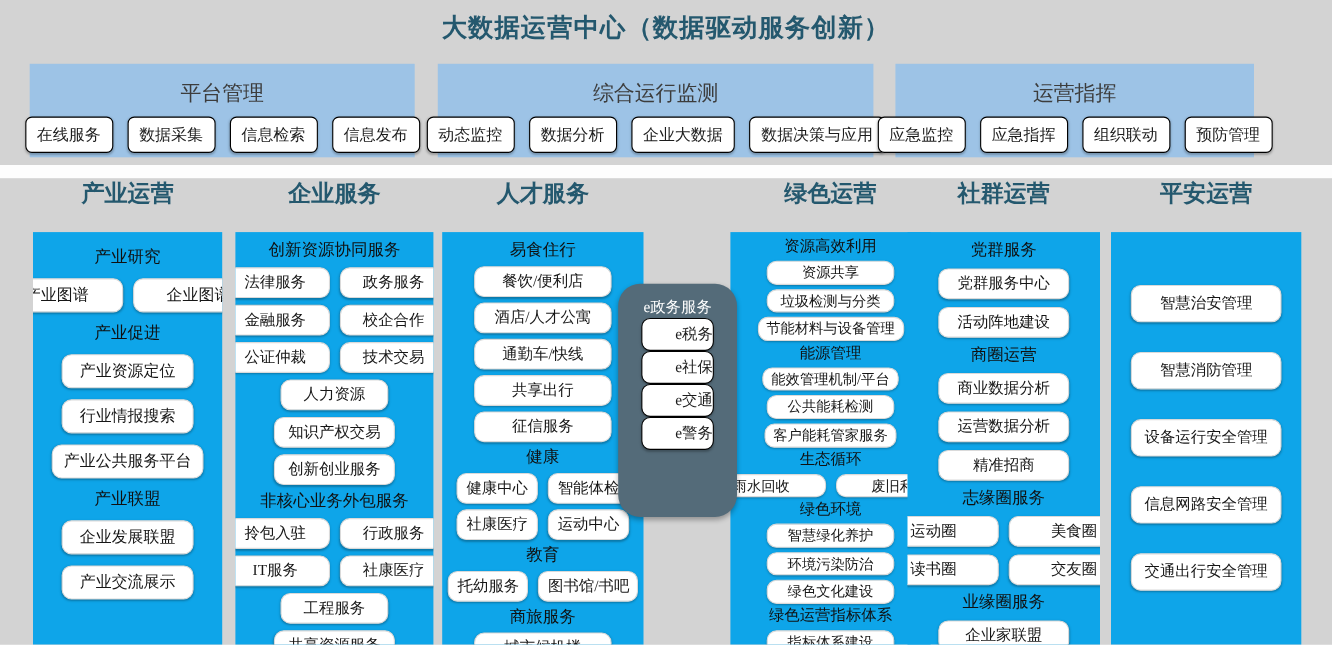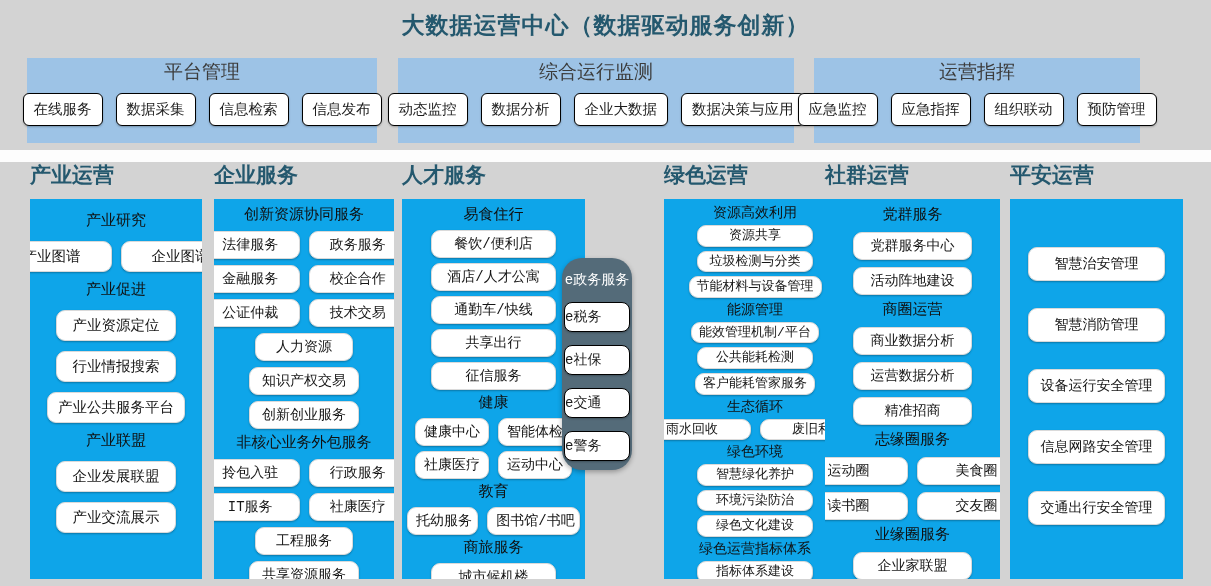--- a/index.html
+++ b/index.html
@@ -1,40 +1,40 @@
 <!DOCTYPE html>
 <html><head>
 <meta charset="utf-8">
 <style>
   html,body{margin:0;padding:0}
   .page{position:relative;width:1211px;height:586px;background:#d3d3d3;
-        font-family:Liberation Mono, monospace;overflow:hidden}
+        font-family:Liberation Serif, serif;overflow:hidden}
   .main-title{position:absolute;top:10px;left:0;width:100%;text-align:center;
         font-size:23px;font-weight:bold;color:#24586e;letter-spacing:1px}
   
   .top-panel{position:absolute;top:58px;height:85px;background:#9dc3e6;
         display:flex;flex-direction:column;align-items:center;box-sizing:border-box}
   .tp1{left:27px;width:350px}
   .tp2{left:398px;width:396px}
   .tp3{left:814px;width:326px}
-  .tp-title{font-size:19px;color:#3c3c3c;margin-top:1px;white-space:nowrap}
+  .tp-title{font-size:19px;color:#3c3c3c;margin-top:14px;white-space:nowrap}
   .tp-buttons{display:flex;gap:13px;margin-top:8px;align-items:center;justify-content:center}
   .btn{background:#ffffff;border:1px solid #000000;border-radius:6px;padding:6px 10px;
         font-size:14.5px;color:#1c1c1c;box-shadow:0 1px 2px rgba(0,0,0,.25);white-space:nowrap}
   .divider{position:absolute;left:0;top:150px;width:100%;height:12px;background:#fdfdfd}
   
   .colwrap{position:absolute;top:163px}
   .cw1{left:30px;width:172px}
   .cw2{left:214px;width:180px}
   .cw3{left:402px;width:183px}
   .cw4{left:664px;width:182px}
   .cw5{left:825px;width:175px}
   .cw6{left:1010px;width:173px}
-  .col-header{height:27px;line-height:27px;text-align:left;font-size:21px;
-        font-weight:bold;color:#24586e;margin-bottom:9px;white-space:nowrap}
+  .col-header{height:27px;line-height:27px;text-align:center;font-size:21px;
+        font-weight:bold;color:#24586e;margin-bottom:21px;white-space:nowrap}
   .col-panel{background:#0ea5e9;height:380px;display:flex;flex-direction:column;
         align-items:center;box-sizing:border-box;padding:10px 5px;overflow:hidden}
   .sub{font-size:15px;color:#101010;text-align:center;line-height:18px;white-space:nowrap}
   .box{background:#fff;border:1px solid #dadada;border-radius:9px;
         box-shadow:0 1px 2px rgba(0,0,0,.28);text-align:center;color:#161616;
         white-space:nowrap;box-sizing:border-box}
   .pair{display:flex;justify-content:center;width:100%;gap:9px}
   .pair .box{min-width:42%}
   .cw1 .col-panel{gap:10px;padding-top:14px}
   .cw1 .box{font-size:14.5px;padding:5px 10px;min-width:74%}
@@ -44,25 +44,25 @@
   .cw3 .box{font-size:14px;padding:4px 10px;min-width:72%}
   .cw3 .pair .box{min-width:40%;padding:4px 8px}
   .cw4 .col-panel{gap:4px;padding-top:6px}
   .cw4 .box{font-size:13px;padding:2px 7px;line-height:1.2;min-width:68%}
   .cw4 .sub{font-size:14px;line-height:16px}
   .cw5 .col-panel{gap:7px;padding-top:8px}
   .cw5 .box{font-size:14px;padding:4px 10px;min-width:72%}
   .cw6 .col-panel{gap:27px;padding-top:48px}
   .cw6 .box{font-size:14px;padding:7px 8px;min-width:84%}
   
-  .egov{position:absolute;left:562px;top:258px;width:70px;height:212px;background:#546b79;
+  .egov{position:absolute;left:562px;top:258px;width:108px;height:212px;background:#546b79;
         border-radius:20px;z-index:5;display:flex;flex-direction:column;align-items:center;
         box-shadow:0 2px 5px rgba(0,0,0,.3)}
   .egov-title{color:#ffffff;font-size:14px;margin-top:13px;white-space:nowrap}
-  .egov .btn{margin-top:13px;width:64px;padding:5px 0;font-size:14px;border-radius:8px;text-align:left}
+  .egov .btn{width:64px;padding:5px 0;font-size:14px;border-radius:8px;text-align:right}
 </style>
 </head>
 <body>
 
 <div class="page">
   <div class="main-title">大数据运营中心（数据驱动服务创新）</div>
 
   <div id="top-row">
       <div class="top-panel tp1">
         <div class="tp-title">平台管理</div>

